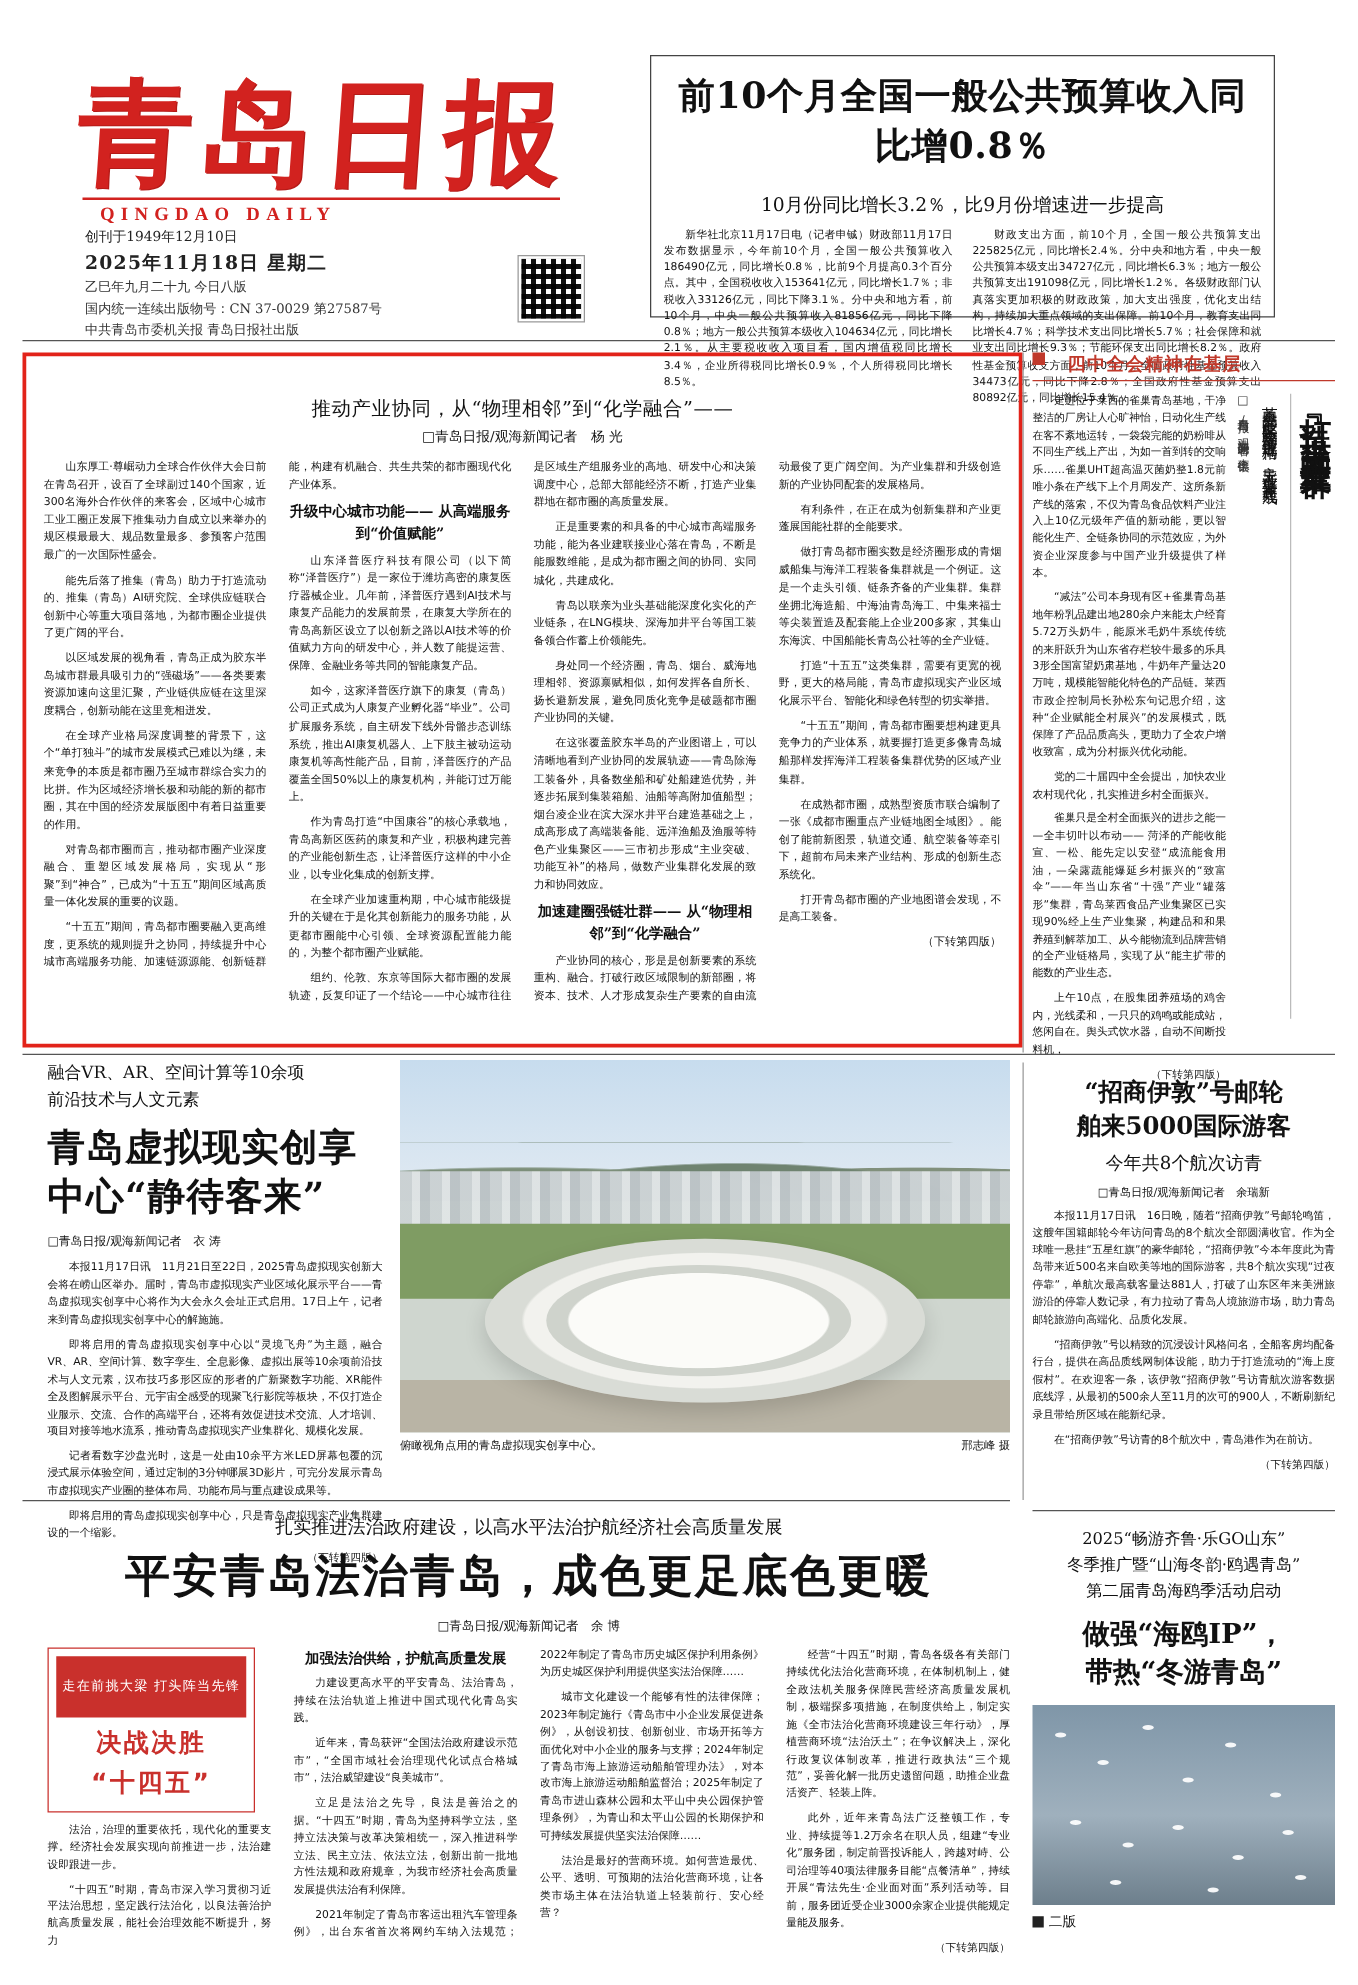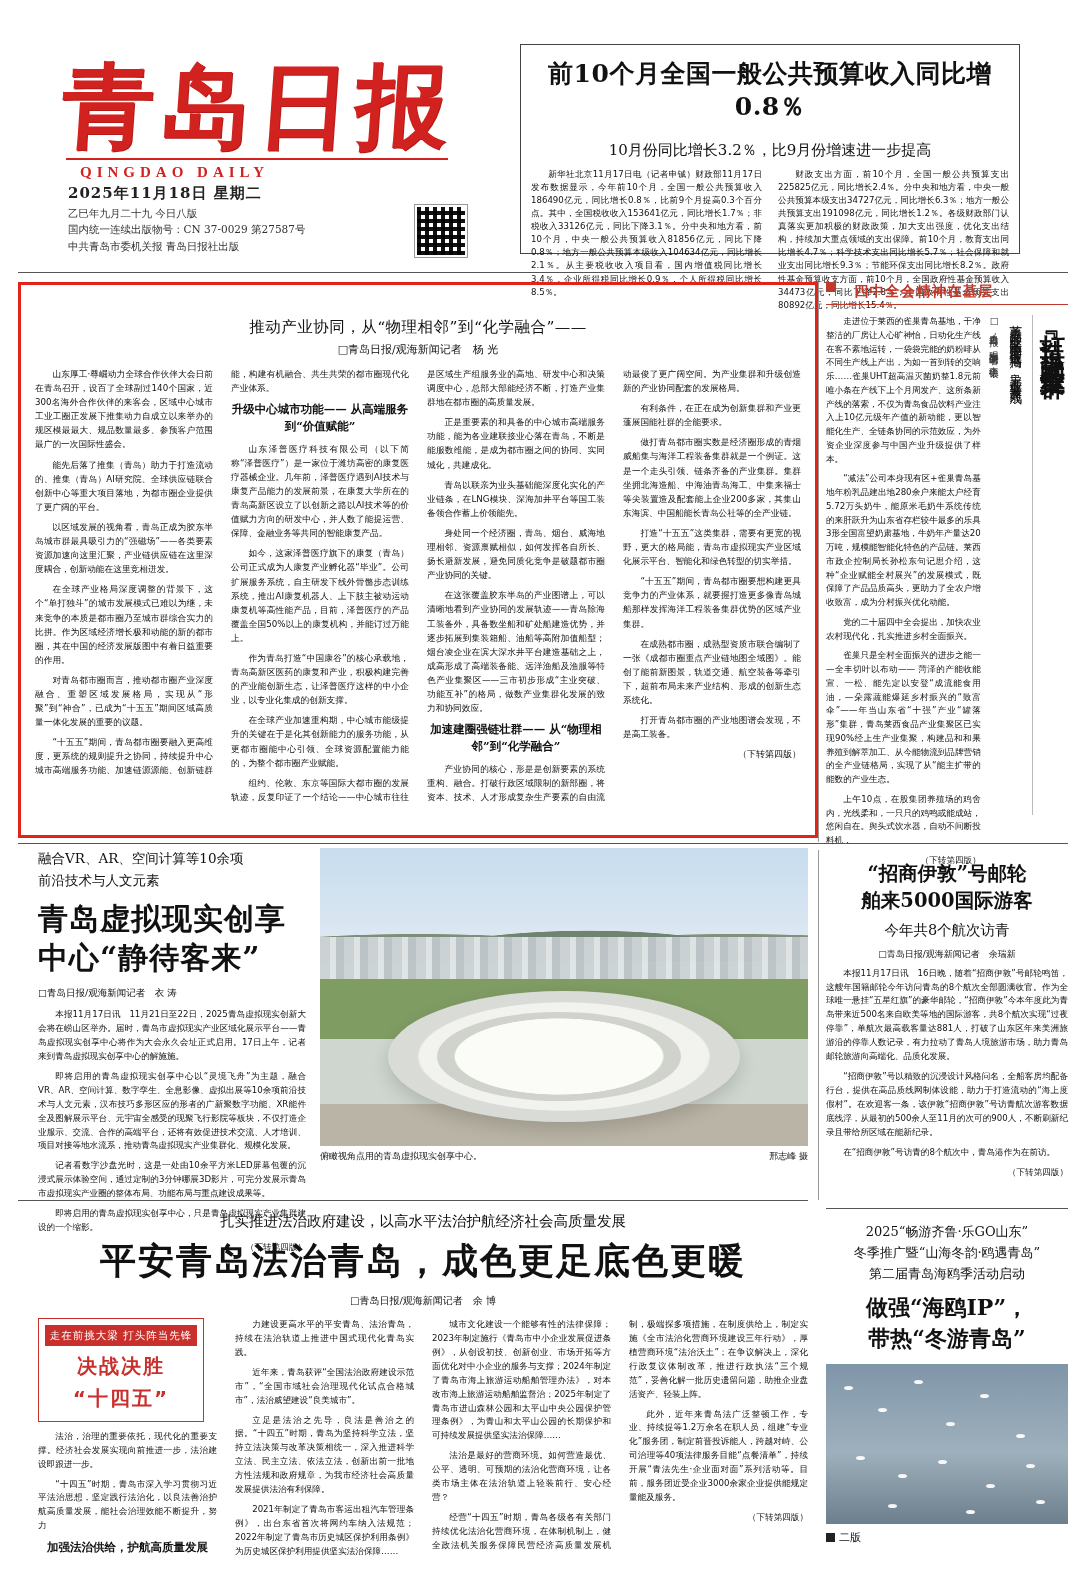--- a/index.html
+++ b/index.html
@@ -41,21 +41,21 @@
     border:2px solid #fff;
     outline:1px solid #999;
   }
 
   
   .topbox{
     position:absolute;left:520px;top:44px;width:500px;height:210px;
     border:1px solid #444;padding:8px 10px;box-sizing:border-box;
   }
   .topbox h1{
-    margin:4px 0 2px;text-align:center;font-size:25px;font-weight:700;letter-spacing:0.5px;
+    margin:4px 0 2px;text-align:center;font-size:29px;font-weight:700;letter-spacing:0.5px;
   }
   .topbox h2{
     margin:18px 0 8px;text-align:center;font-size:15px;font-weight:400;
   }
   .topbox .cols{
     column-count:2;column-gap:16px;
     font-size:8.6px;line-height:1.52;text-align:justify;
     font-family:"DejaVu Sans","Liberation Sans",sans-serif;
   }
 
@@ -177,21 +177,21 @@
   .law{position:absolute;left:38px;top:1212px;width:770px;height:360px;}
   .law .kicker{text-align:center;font-size:14.5px;margin-bottom:6px;}
   .law h1{text-align:center;font-size:36px;font-weight:700;letter-spacing:2px;margin:6px 0 8px;}
   .law .byline{text-align:center;font-size:10px;margin-bottom:10px;}
   .law-cols{column-count:4;column-gap:18px;font-size:8.6px;line-height:1.62;text-align:justify;
     font-family:"DejaVu Sans","Liberation Sans",sans-serif;}
   .law-cols p{margin:0 0 6px;text-indent:2em;}
   .law-badge{
     border:1px solid #c9302c;width:152px;padding:6px;text-align:center;margin-bottom:8px;break-inside:avoid;
   }
-  .law-badge .lb1{background:#c9302c;color:#fff;font-size:10.5px;padding:2px 0;letter-spacing:1px;}
+  .law-badge .lb1{background:#c9302c;color:#fff;font-size:10.5px;padding:16px 0;letter-spacing:1px;}
   .law-badge .lb2{color:#c9302c;font-size:20px;font-weight:700;margin-top:4px;letter-spacing:2px;}
   .law-badge .lb3{color:#c9302c;font-size:20px;font-weight:700;letter-spacing:2px;}
 
   
   .gull{position:absolute;left:826px;top:1222px;width:242px;}
   .gull .k{font-size:13px;text-align:center;line-height:1.6;}
   .gull h1{font-size:22px;font-weight:700;text-align:center;line-height:1.4;margin:8px 0 10px;}
   .gull-photo{
     width:242px;height:160px;position:relative;overflow:hidden;
     background:linear-gradient(#7f96a8,#9fb0bd 55%,#6d7f8c);
@@ -207,20 +207,21 @@
 <body>
 
 <div class="page">
 
   <div class="masthead">
     <div class="logo-block">
       <div class="logo-cn">青岛日报</div>
       <div class="logo-rule"></div>
       <div class="logo-en">QINGDAO DAILY</div>
       <div class="mast-lines">
+        <div>创刊于1949年12月10日</div>
         <div class="big">2025年11月18日 星期二</div>
         <div class="sub">乙巳年九月二十九   今日八版</div>
         <div class="sub">国内统一连续出版物号：CN 37-0029   第27587号</div>
         <div class="sub">中共青岛市委机关报 青岛日报社出版</div>
       </div>
     </div>
     <div class="qr"></div>
   </div>
 
   <div class="topbox">

